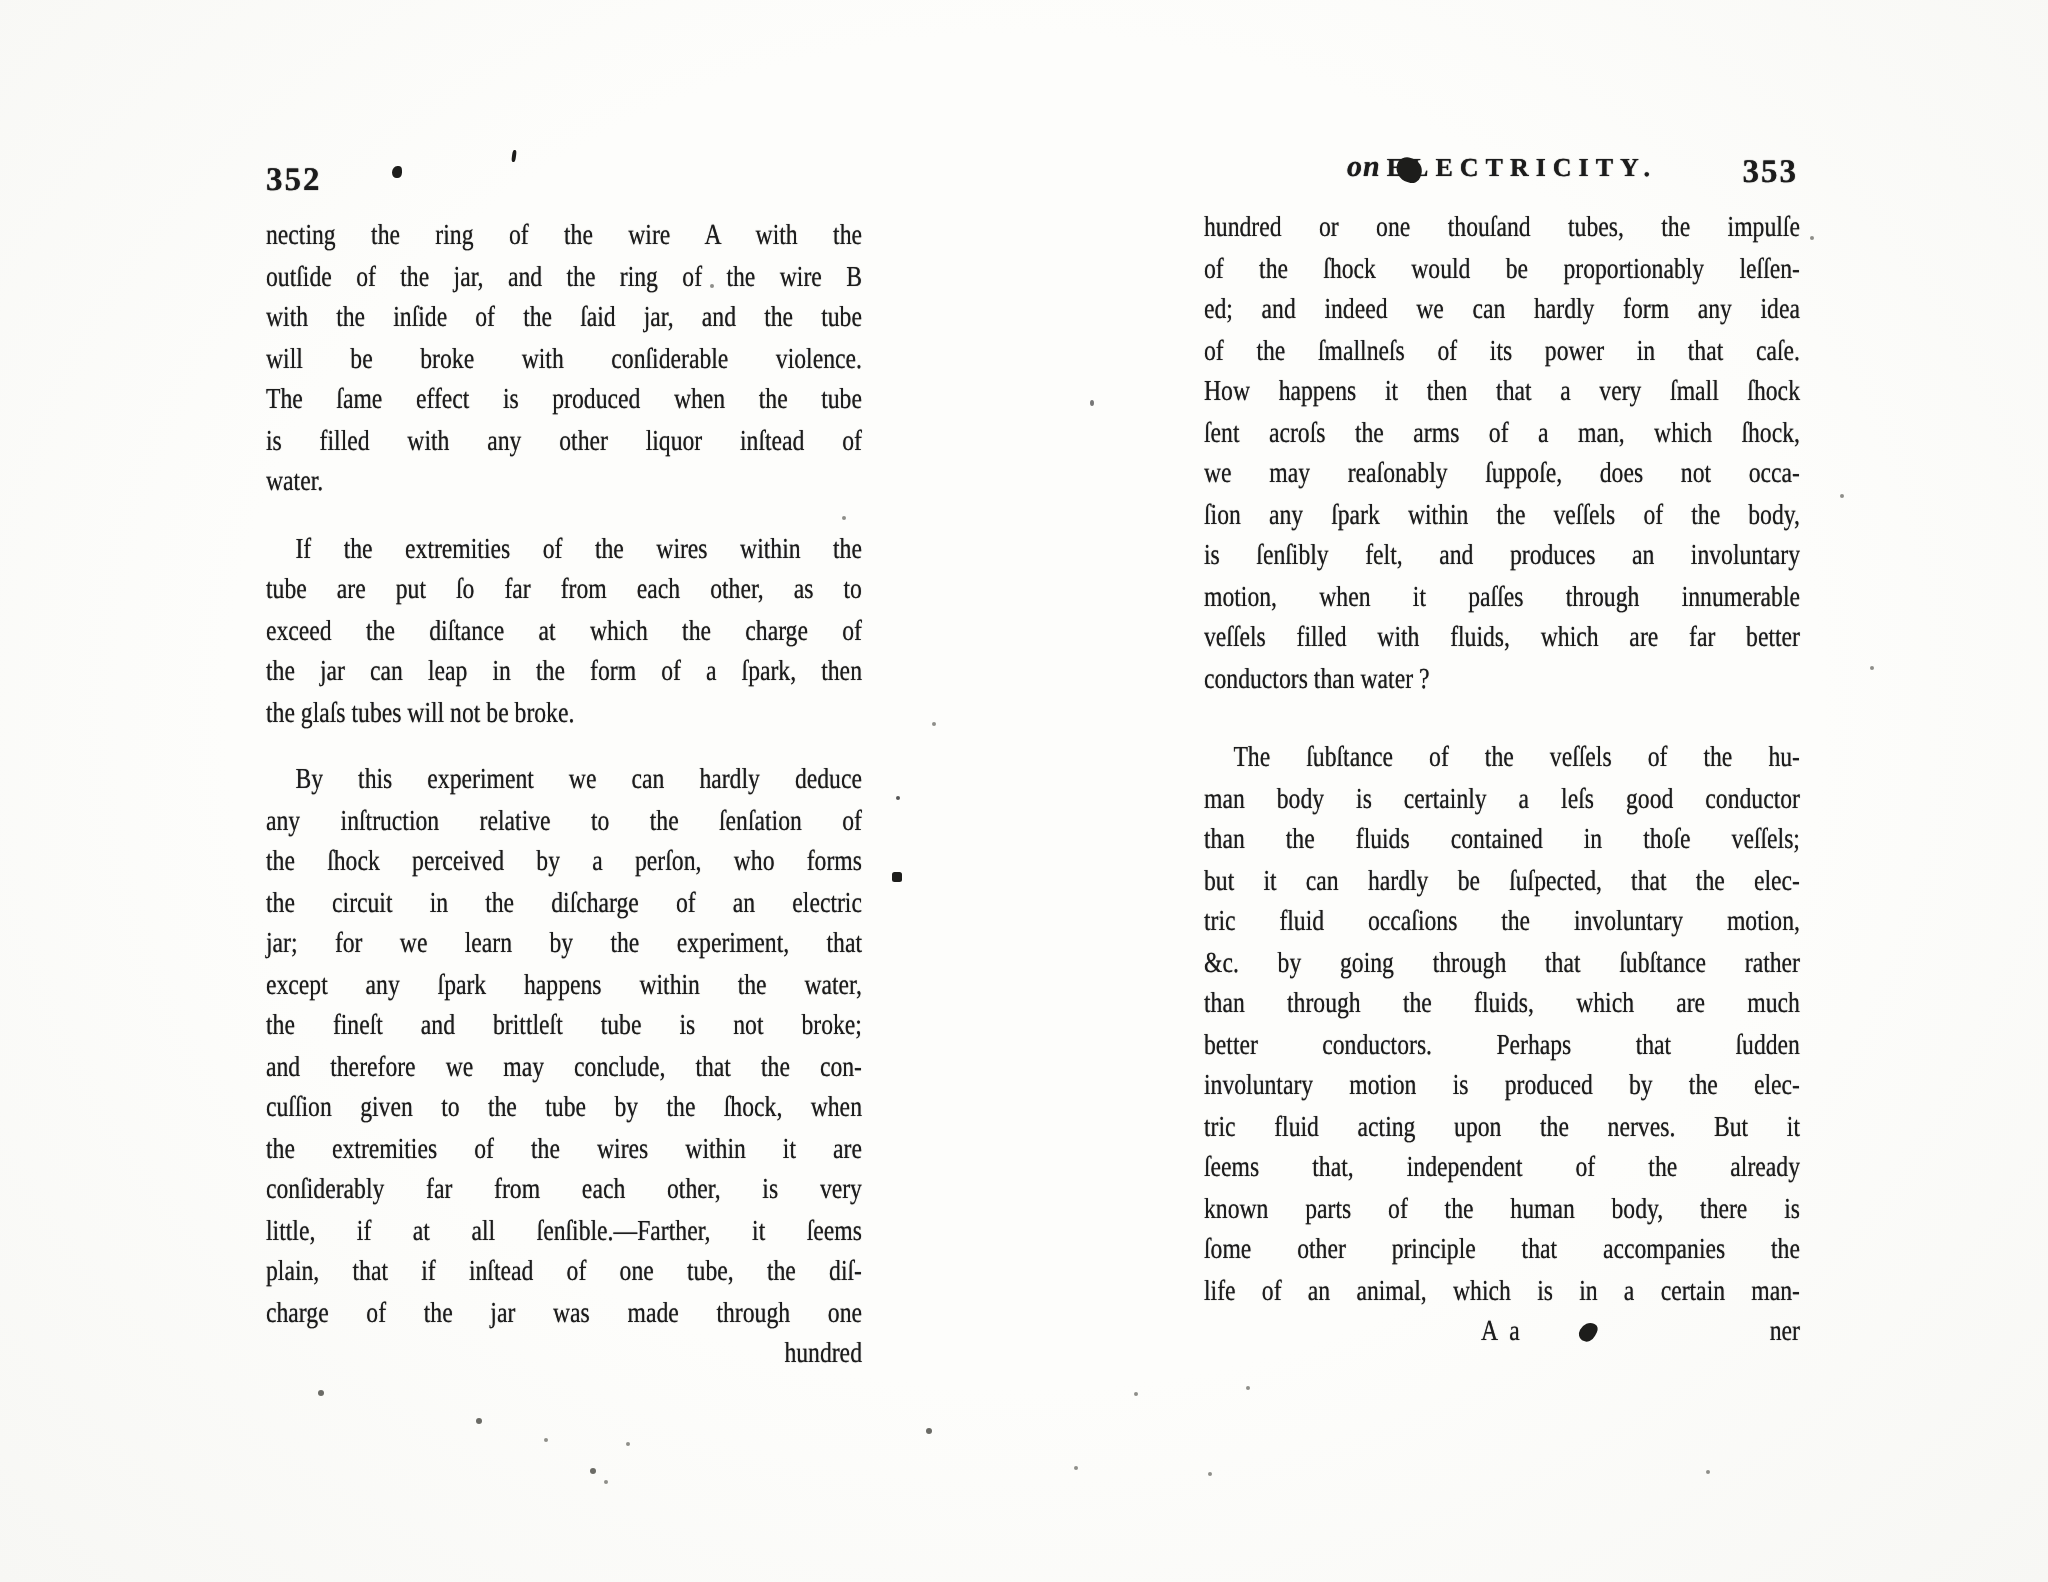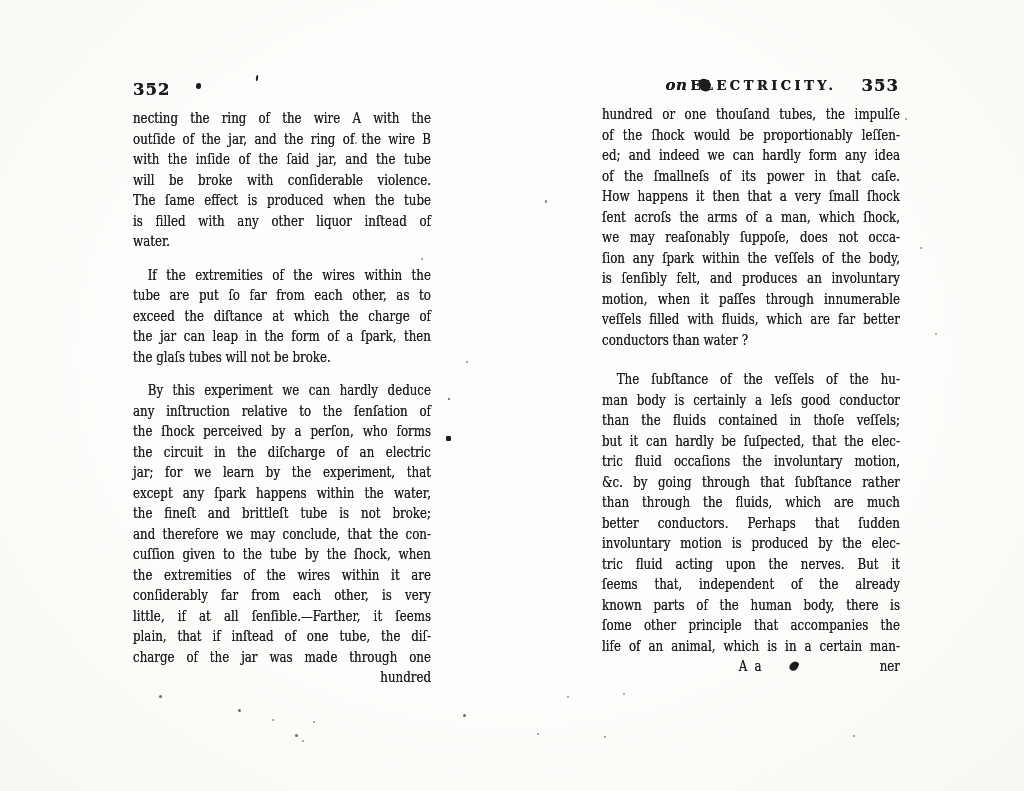--- a/index.html
+++ b/index.html
@@ -4,21 +4,21 @@
 <style>
   html,body{margin:0;padding:0;}
   .canvas{
     position:relative;
     width:1024px;height:791px;
     background:radial-gradient(ellipse at 50% 45%, #fdfdfb 55%, #f7f7f4 100%);
     overflow:hidden;
     font-family:"DejaVu Serif","Liberation Serif",serif;
     color:#1c1c1c;
   }
-  .page{position:absolute;}
+  .page{position:absolute;font-family:Liberation Serif, serif;}
   .page-left{left:133px;top:80px;width:298px;}
   .page-right{left:602px;top:76px;width:298px;}
 
   .page-header{position:relative;height:22px;}
   .pagenum{
     position:absolute;top:0;font-size:16.5px;font-weight:bold;
     letter-spacing:1px;text-shadow:0 0 .5px currentColor;
   }
   .page-left .pagenum{left:0;}
   .page-right .pagenum{right:1px;text-align:center;}

